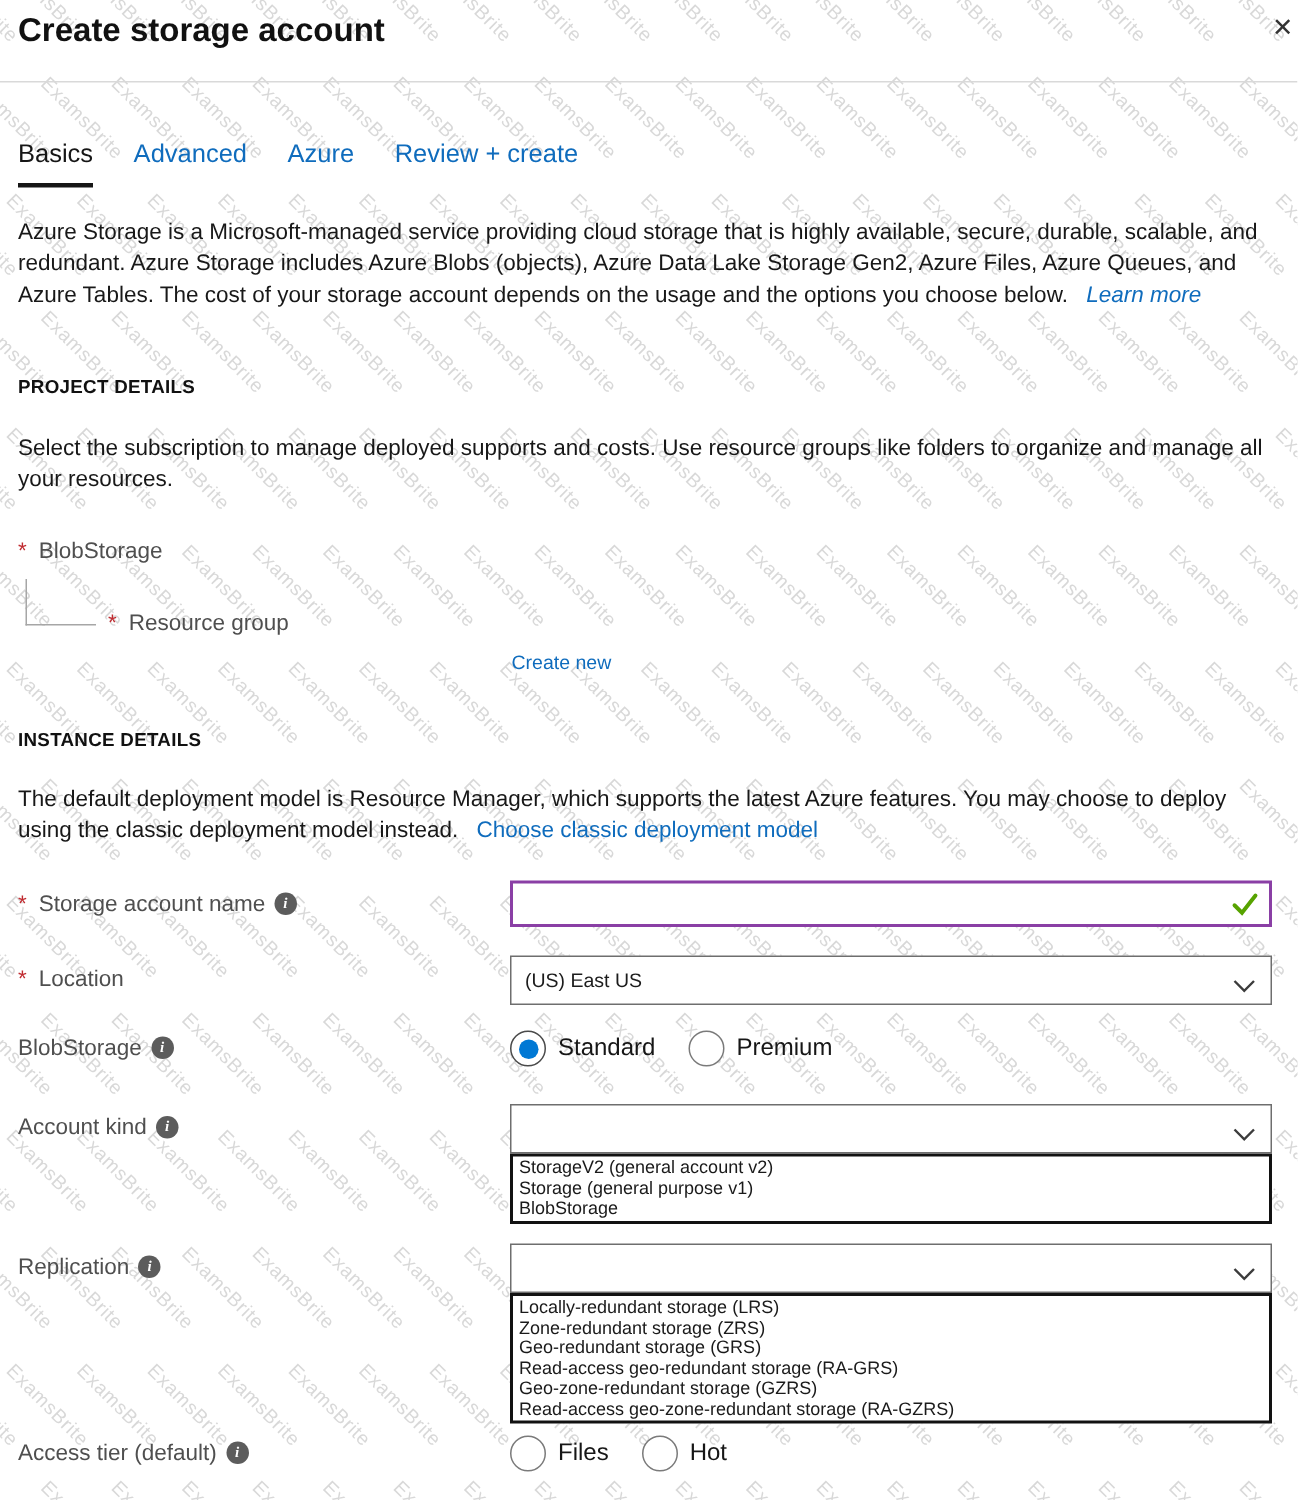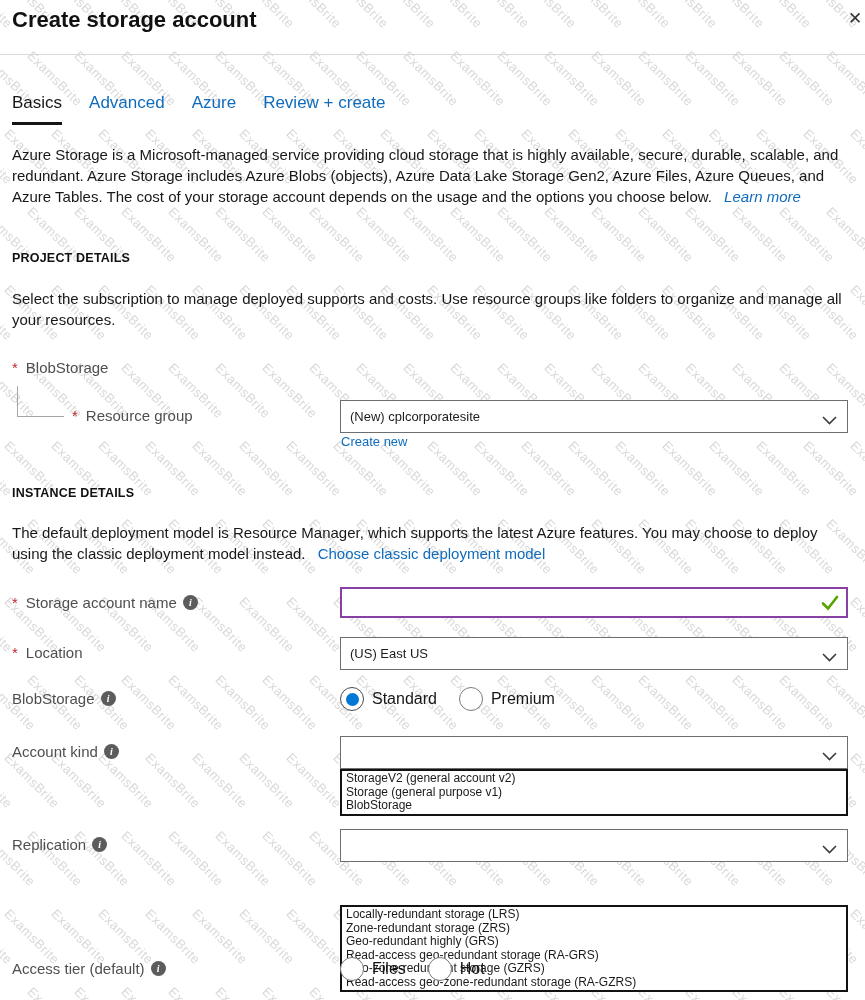--- a/index.html
+++ b/index.html
@@ -409,28 +409,20 @@
       </div>
     </div>
 
     <div class="abs connector"></div>
 
     <div class="abs row" style="top:400px;">
       <div class="flabel" style="left:72px;">
         <span class="req">*</span>
         <span>Resource group</span>
       </div>
-      <div class="field selectbox">
-        <span>(New) cplcorporatesite</span>
-        <span class="chev">
-          <svg width="15" height="9" viewBox="0 0 15 9">
-              <path d="M1 1 L7.5 7.5 L14 1" fill="none" stroke="#3c3c3c" stroke-width="1.6"></path>
-            </svg>
-        </span>
-      </div>
     </div>
     <div class="abs link create-new">Create new</div>
 
     <div class="abs sec-heading" style="top:486px;">INSTANCE DETAILS</div>
     <div class="abs para" style="top:522px;">
       <span>The default deployment model is Resource Manager, which supports the latest Azure features. You may choose to deploy using the classic deployment model instead.</span>
       <span class="link" style="margin-left:8px;">Choose classic deployment model</span>
     </div>
 
     <div class="abs row" style="top:587px;">
@@ -507,24 +499,24 @@
       </div>
       <div class="field selectbox">
         <span></span>
         <span class="chev">
           <svg width="15" height="9" viewBox="0 0 15 9">
               <path d="M1 1 L7.5 7.5 L14 1" fill="none" stroke="#3c3c3c" stroke-width="1.6"></path>
             </svg>
         </span>
       </div>
     </div>
-    <div class="listbox" style="top:862px;margin-top:43px;">
+    <div class="listbox" style="top:862px;">
       <div class="list-item">Locally-redundant storage (LRS)</div>
       <div class="list-item">Zone-redundant storage (ZRS)</div>
-      <div class="list-item">Geo-redundant highly (GRS)</div>
+      <div class="list-item">Geo-redundant storage (GRS)</div>
       <div class="list-item">Read-access geo-redundant storage (RA-GRS)</div>
       <div class="list-item">Geo-zone-redundant storage (GZRS)</div>
       <div class="list-item">Read-access geo-zone-redundant storage (RA-GZRS)</div>
     </div>
 
     <div class="abs row" style="top:957px;">
       <div class="flabel" style="top:3px;">
         <span>Access tier (default)</span>
         <span class="info-icon">i</span>
       </div>

